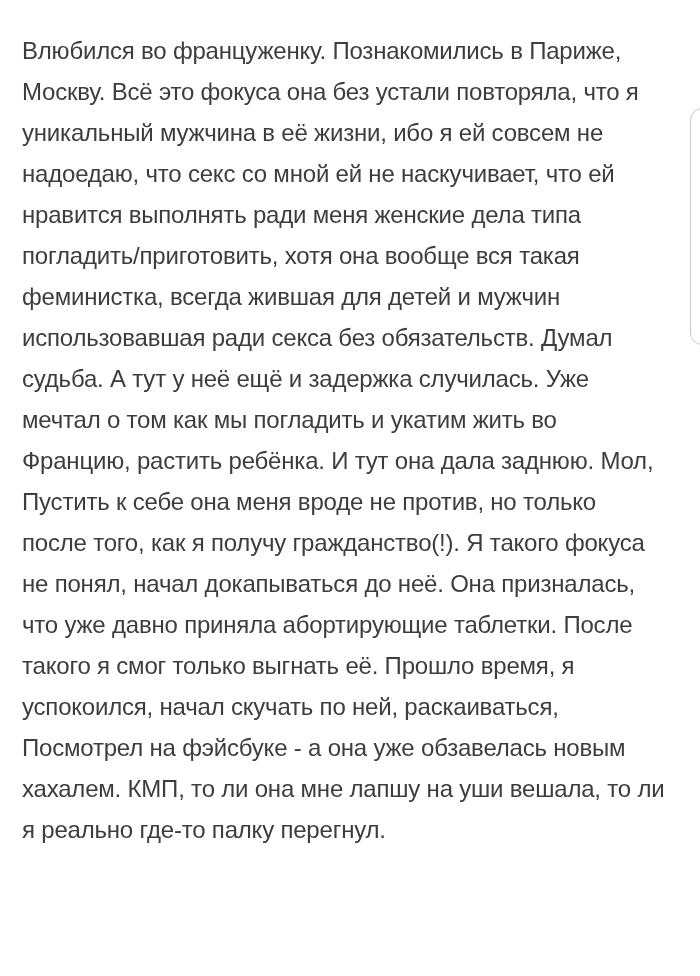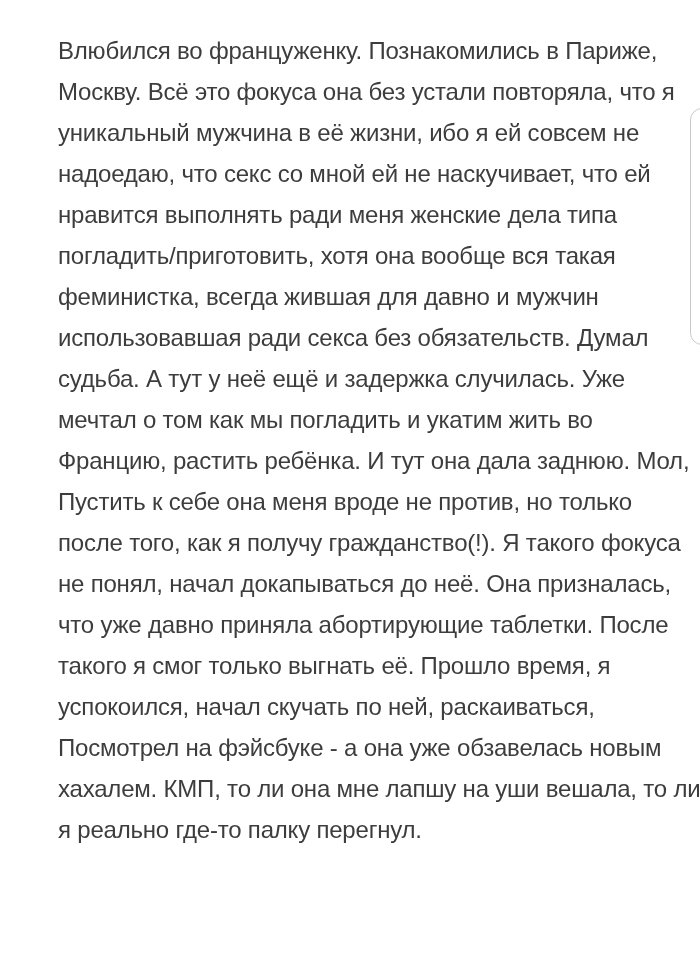--- a/index.html
+++ b/index.html
@@ -27,21 +27,20 @@
     right: 10px;
   }
   .text-line {
     font-size: 24px;
     line-height: 41px;
     height: 41px;
     white-space: nowrap;
     color: var(--text-color, #3d3d3d);
     letter-spacing: -0.2px;
     font-weight: 400;
-    margin-left: 36px;
   }
   .edge-handle {
     position: absolute;
     top: 108px;
     right: -14px;
     width: 24px;
     height: 237px;
     background: var(--handle-fill, #ffffff);
     border: 1px solid var(--handle-border, #c9c9c9);
     border-radius: 12px;
@@ -52,21 +51,21 @@
 <body style="--page-bg: #ffffff; --text-color: #3d3d3d; --handle-border: #c9c9c9; --handle-fill: #ffffff;">
 
 <div class="page">
   <div class="text-block">
       <div class="text-line">Влюбился во француженку. Познакомились в Париже,</div>
       <div class="text-line">Москву. Всё это фокуса она без устали повторяла, что я</div>
       <div class="text-line">уникальный мужчина в её жизни, ибо я ей совсем не</div>
       <div class="text-line">надоедаю, что секс со мной ей не наскучивает, что ей</div>
       <div class="text-line">нравится выполнять ради меня женские дела типа</div>
       <div class="text-line">погладить/приготовить, хотя она вообще вся такая</div>
-      <div class="text-line">феминистка, всегда жившая для давно и мужчин</div>
+      <div class="text-line">феминистка, всегда жившая для детей и мужчин</div>
       <div class="text-line">использовавшая ради секса без обязательств. Думал</div>
       <div class="text-line">судьба. А тут у неё ещё и задержка случилась. Уже</div>
       <div class="text-line">мечтал о том как мы погладить и укатим жить во</div>
       <div class="text-line">Францию, растить ребёнка. И тут она дала заднюю. Мол,</div>
       <div class="text-line">Пустить к себе она меня вроде не против, но только</div>
       <div class="text-line">после того, как я получу гражданство(!). Я такого фокуса</div>
       <div class="text-line">не понял, начал докапываться до неё. Она призналась,</div>
       <div class="text-line">что уже давно приняла абортирующие таблетки. После</div>
       <div class="text-line">такого я смог только выгнать её. Прошло время, я</div>
       <div class="text-line">успокоился, начал скучать по ней, раскаиваться,</div>

